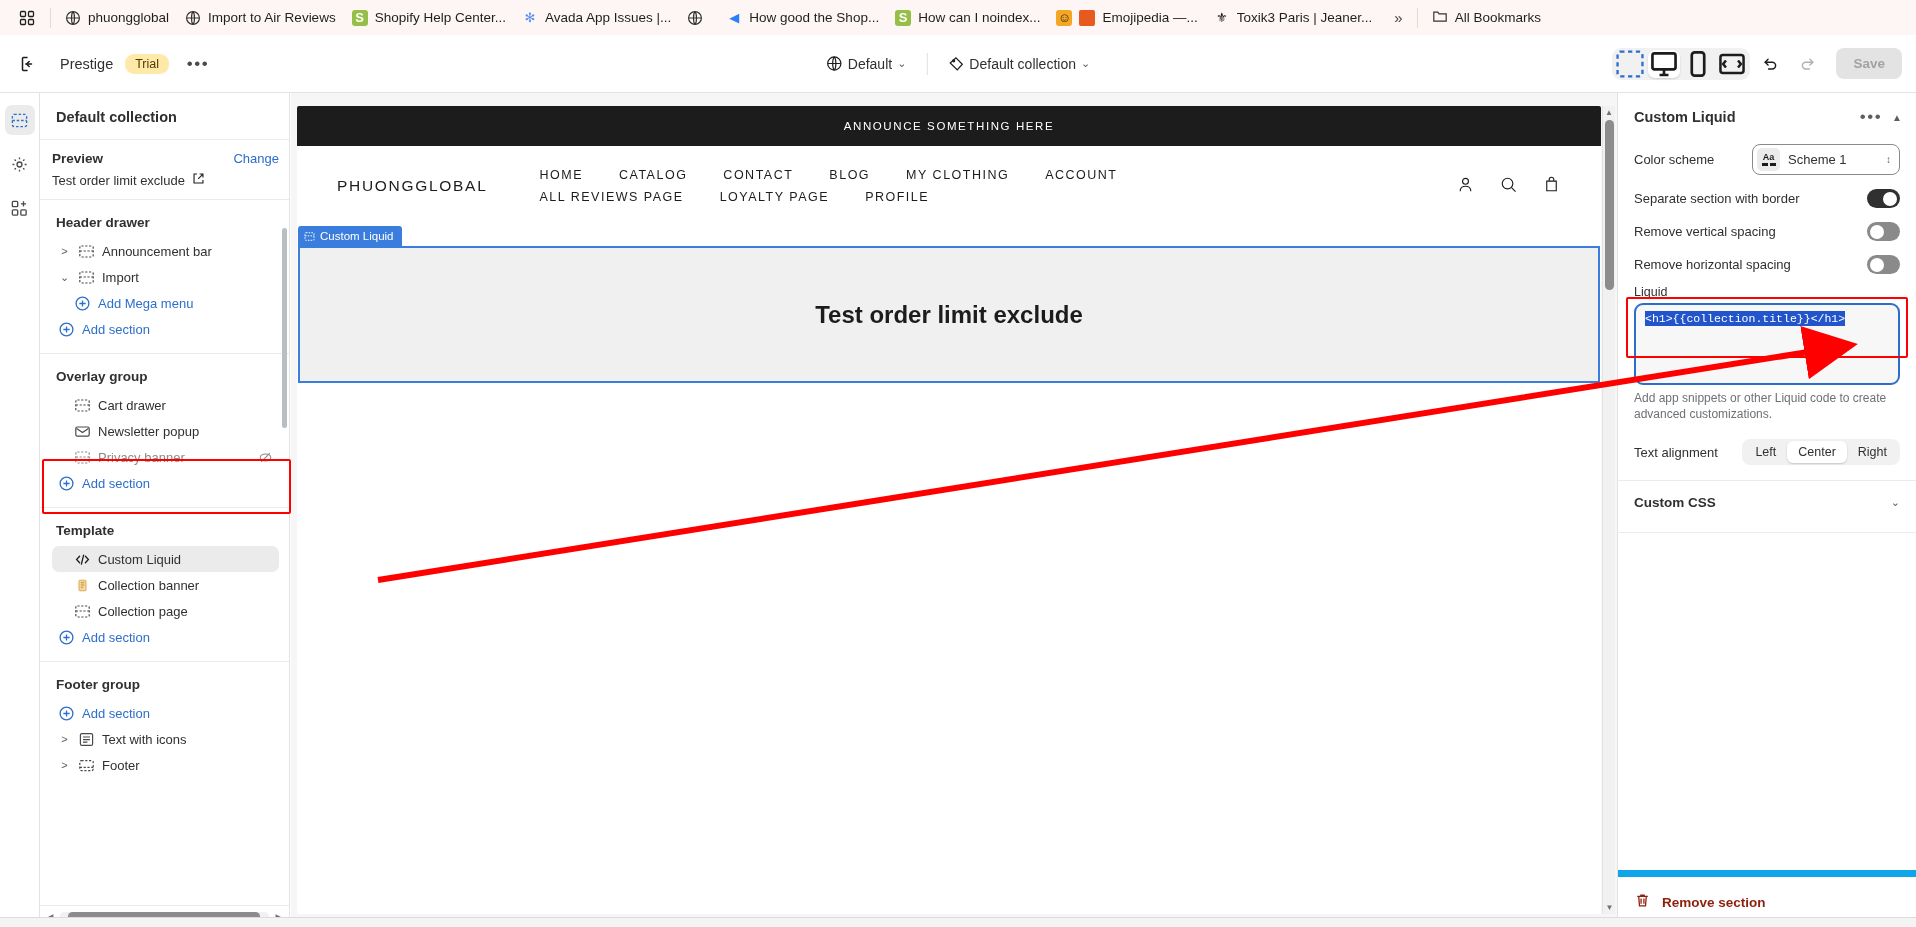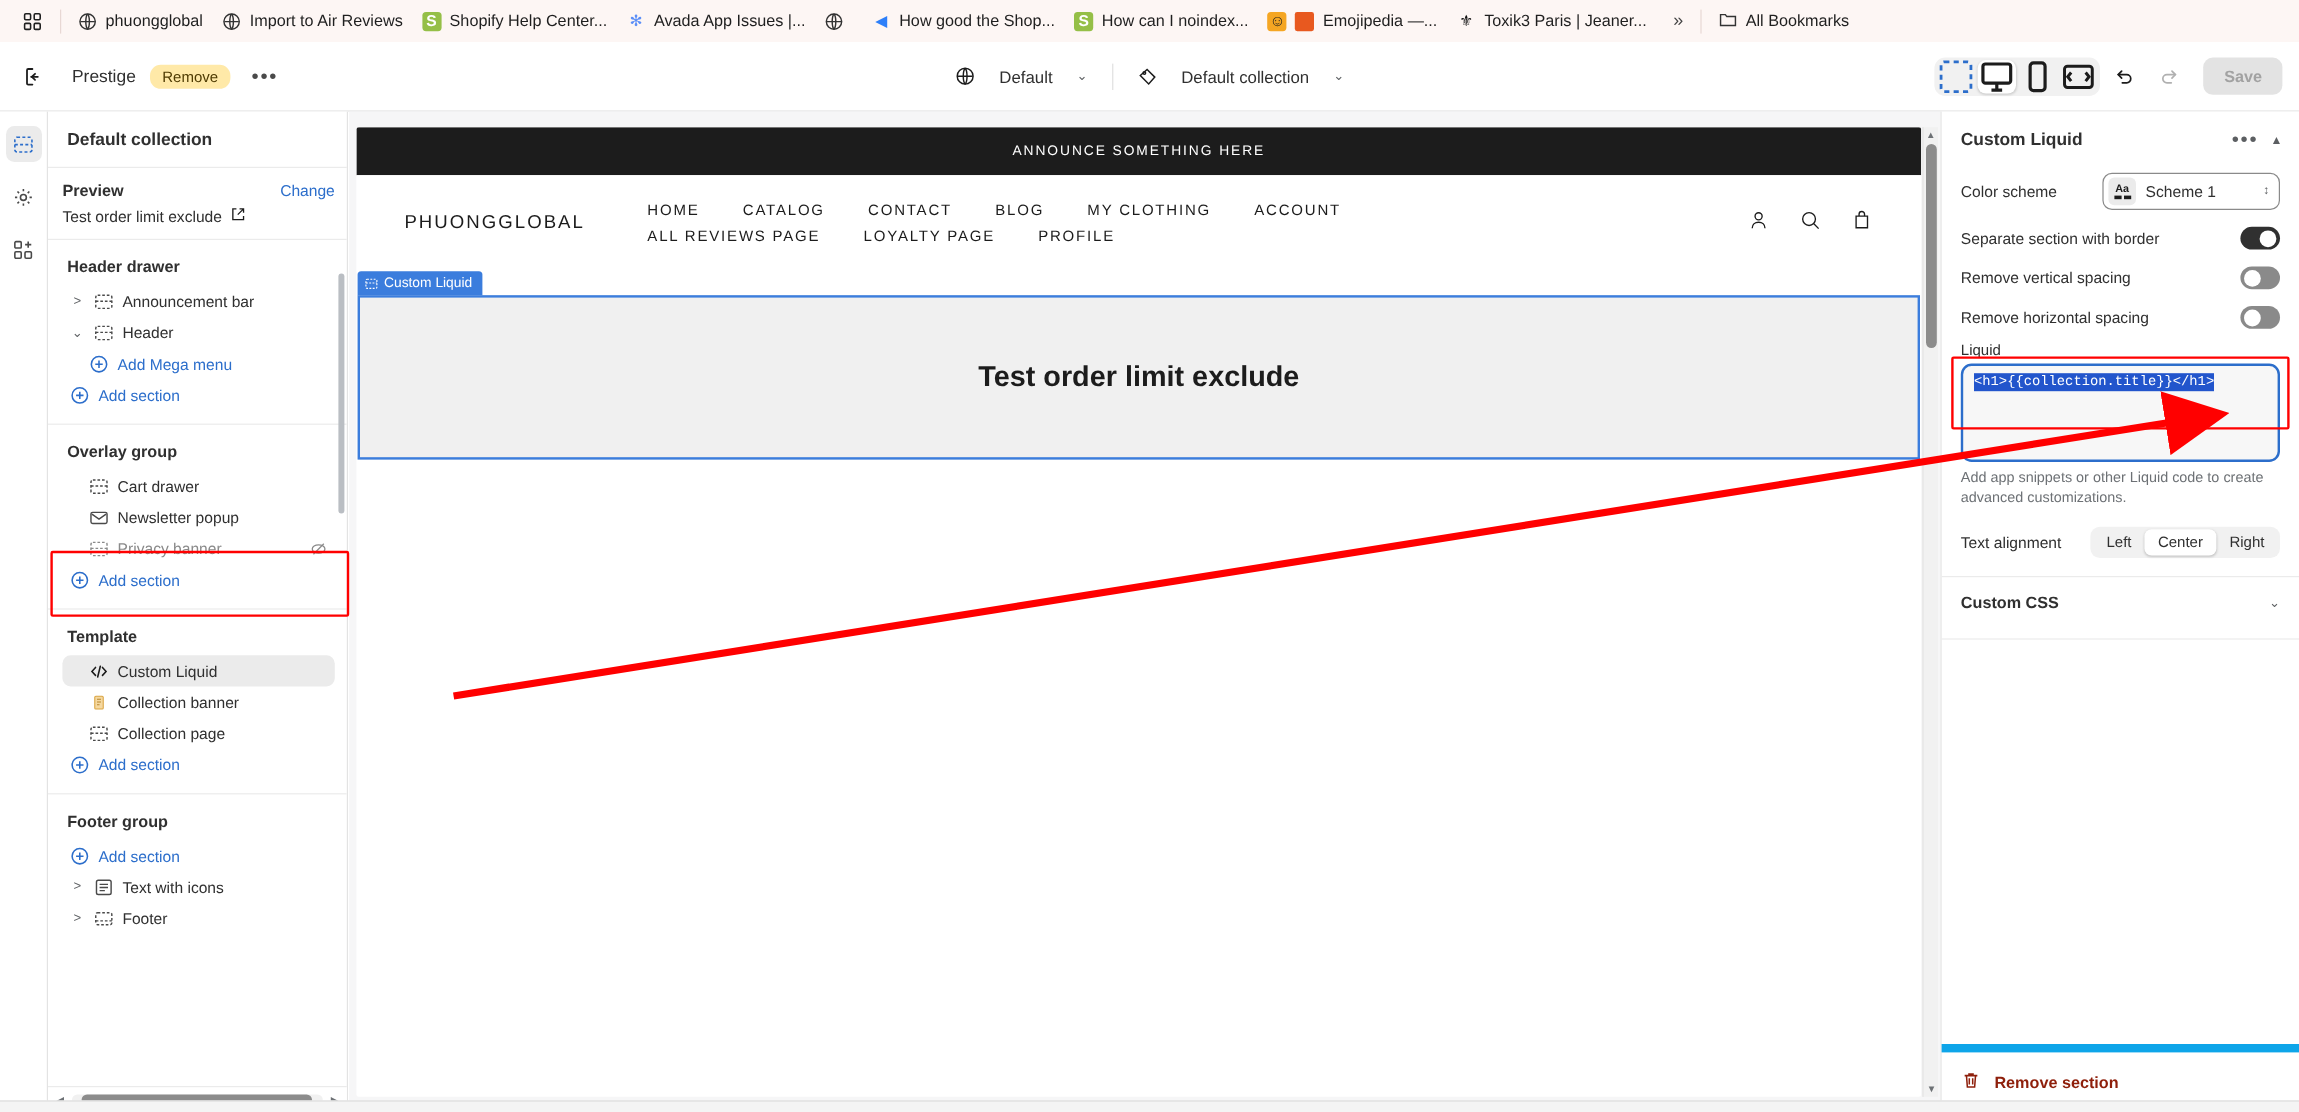--- a/index.html
+++ b/index.html
@@ -38,21 +38,21 @@
   .editor-top {
     position: absolute; top: 35px; left: 0; width: 1916px; height: 58px;
     background: #ffffff; border-bottom: 1px solid #e3e3e3;
     display: flex; align-items: center;
   }
   .exit-btn { width: 34px; height: 34px; margin-left: 12px; display:flex; align-items:center; justify-content:center; border-radius:8px; }
   .theme-name { margin-left: 14px; font-size: 14.5px; color: #303030; font-weight: 500; }
   .trial-badge { margin-left: 12px; background: #ffe9a8; color: #4f3b02; font-size: 12.5px; padding: 3px 10px; border-radius: 9px; font-weight: 500; }
   .dots-btn { margin-left: 14px; width: 30px; height: 30px; display:flex;align-items:center;justify-content:center; color:#4a4a4a; font-size:17px; letter-spacing:1.5px; border-radius:7px; }
   .top-center { position: absolute; left: 50%; transform: translateX(-50%); display: flex; align-items: center; gap: 0; }
-  .chip { display: flex; align-items: center; gap: 20px; padding: 6px 10px; border-radius: 8px; font-size: 14px; color: #303030; }
+  .chip { display: flex; align-items: center; gap: 5px; padding: 6px 10px; border-radius: 8px; font-size: 14px; color: #303030; }
   .chip svg { width: 17px; height: 17px; }
   .vbar { width: 1px; height: 22px; background: #e0e0e0; margin: 0 10px; }
   .top-right { margin-left: auto; display: flex; align-items: center; gap: 4px; padding-right: 14px; }
   .seg-group { display: flex; align-items: center; background: #f1f1f1; border-radius: 9px; padding: 2px; gap: 2px; }
   .seg-btn { width: 32px; height: 28px; display:flex;align-items:center;justify-content:center; border-radius: 7px; }
   .seg-btn.white { background: #fff; box-shadow: 0 1px 2px rgba(0,0,0,.15); }
   .seg-btn.sel-blue svg { stroke: #2c6ecb; }
   .icon-btn { width: 33px; height: 30px; display:flex;align-items:center;justify-content:center; border-radius:8px; }
   .icon-btn.disabled { opacity: .34; }
   .save-btn { margin-left: 8px; background: #e3e3e3; color: #a2a2a2; font-size: 13.5px; font-weight: 600; padding: 8px 17px; border-radius: 8px; border: none; }
@@ -301,21 +301,21 @@
 
   <div class="editor-top">
     <div class="exit-btn">
       <svg viewBox="0 0 20 20" width="20" height="20" fill="none" stroke="#1c1c1c" stroke-width="1.5" stroke-linecap="round">
         <path d="M8 3.5H4.5A1 1 0 003.5 4.5v11a1 1 0 001 1H8"></path>
           <path d="M12.5 10H7"></path>
           <path d="M10.2 7.5L7.5 10l2.7 2.5"></path>
       </svg>
     </div>
     <div class="theme-name">Prestige</div>
-    <div class="trial-badge">Remove</div>
+    <div class="trial-badge">Trial</div>
     <div class="dots-btn">•••</div>
 
     <div class="top-center">
       <div class="chip">
         <svg viewBox="0 0 18 18" fill="none" stroke="#1c1c1c" stroke-width="1.3">
             <circle cx="9" cy="9" r="7"></circle>
             <path d="M2.4 9h13.2M9 2c2.2 2.4 2.2 11.6 0 14M9 2C6.8 4.4 6.8 13.6 9 16"></path>
           </svg>
         <span>Default</span>
         <span style="font-size:11px;color:#5c5f62;">⌄</span>
@@ -428,21 +428,21 @@
           <span>Announcement bar</span>
         </div>
         <div class="sp-row indent1">
           <span class="sp-caret">⌄</span>
           <span class="sp-ico">
             <svg viewBox="0 0 17 17" fill="none" stroke="#4a4a4a" stroke-width="1.2" stroke-dasharray="2.2 1.6">
                 <rect x="1.8" y="3" width="13.4" height="11" rx="1.6"></rect>
                 <path d="M1.8 8h13.4"></path>
               </svg>
           </span>
-          <span>Header</span>
+          <span>Import</span>
         </div>
         <div class="sp-add indent2">
           <span class="sp-ico">
             <svg viewBox="0 0 17 17" fill="none" stroke="#2c6ecb" stroke-width="1.3">
                 <circle cx="8.5" cy="8.5" r="6.4"></circle>
                 <path d="M8.5 5.4v6.2M5.4 8.5h6.2"></path>
               </svg>
           </span>
           <span>Add Mega menu</span>
         </div>

